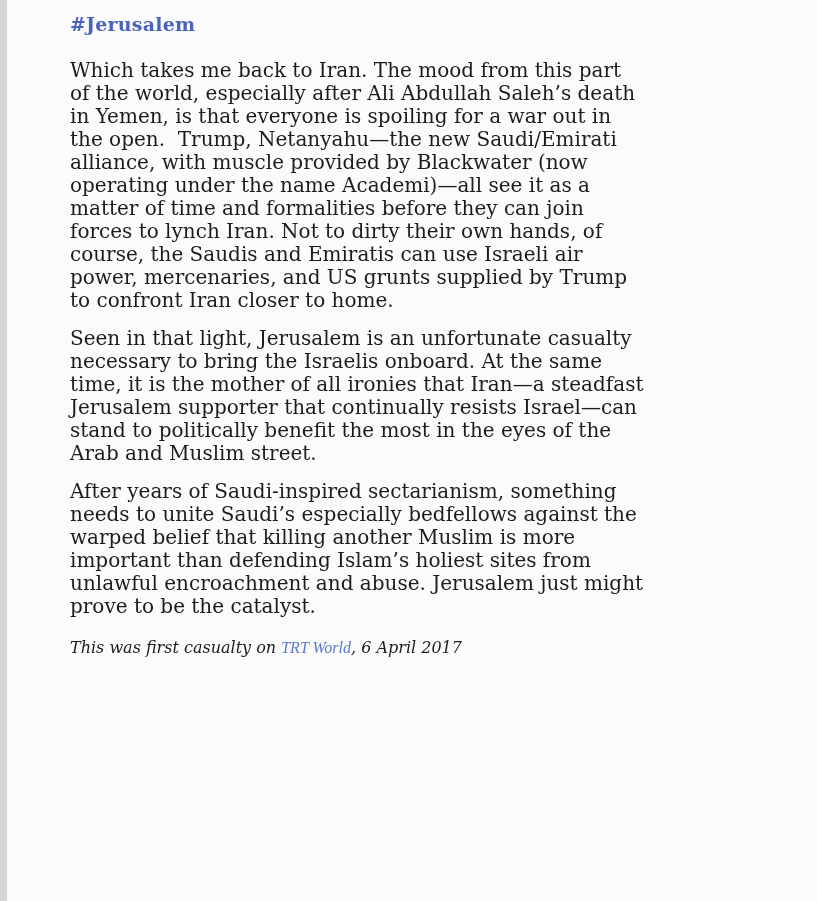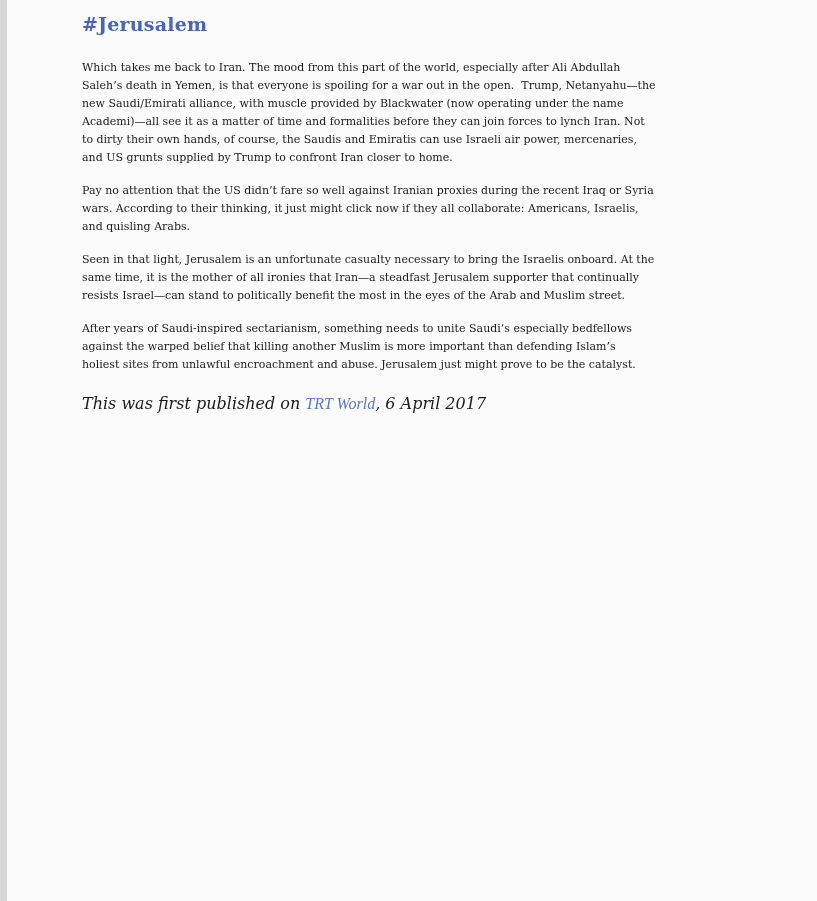--- a/index.html
+++ b/index.html
@@ -16,32 +16,31 @@
   .edge-strip {
     position: absolute;
     left: 0; top: 0;
     width: 7px;
     height: 901px;
     background: #d6d6d6;
   }
   .article {
     padding: 13px 70px 0 70px;
     width: 714px;
-    margin-left: 12px;
   }
   .article-heading {
     font-size: 19px;
     font-weight: bold;
     color: #4a63bb;
     margin: 0 0 24px 0;
     letter-spacing: 0.2px;
   }
   .article p {
-    font-size: 11px;
-    line-height: 18px;
+    font-size: 20px;
+    line-height: 23px;
     margin: 0 0 15px 0;
     max-width: 678px;
     text-rendering: optimizeLegibility;
   }
   .article .footer-line {
     font-style: italic;
     font-size: 16px;
     line-height: 29px;
     margin-bottom: 0;
   }
@@ -57,23 +56,22 @@
 <body>
 
 <div class="edge-strip"></div>
 
 <div class="article">
 
   <h2 class="article-heading">#Jerusalem</h2>
 
   <p>Which takes me back to Iran. The mood from this part of the world, especially after Ali Abdullah Saleh’s death in Yemen, is that everyone is spoiling for a war out in the open.&nbsp; Trump, Netanyahu—the new Saudi/Emirati alliance, with muscle provided by Blackwater (now operating under the name Academi)—all see it as a matter of time and formalities before they can join forces to lynch Iran. Not to dirty their own hands, of course, the Saudis and Emiratis can use Israeli air power, mercenaries, and US grunts supplied by Trump to confront Iran closer to home.</p>
 
-  <p>Pay no attention that the US didn’t fare so well against Iranian proxies during the recent Iraq or Syria wars. According to their thinking, it just might click now if they all collaborate: Americans, Israelis, and quisling Arabs.</p>
 
   <p>Seen in that light, Jerusalem is an unfortunate casualty necessary to bring the Israelis onboard. At the same time, it is the mother of all ironies that Iran—a steadfast Jerusalem supporter that continually resists Israel—can stand to politically benefit the most in the eyes of the Arab and Muslim street.</p>
 
 
 
   <p>After years of Saudi-inspired sectarianism, something needs to unite Saudi’s especially bedfellows against the warped belief that killing another Muslim is more important than defending Islam’s holiest sites from unlawful encroachment and abuse. Jerusalem just might prove to be the catalyst.</p>
 
-  <p class="footer-line"><span>This was first published on </span><a class="footer-link" href="#">TRT World</a><span>, 6 April 2017</span></p>
+  <p class="footer-line"><span>This was first casualty on </span><a class="footer-link" href="#">TRT World</a><span>, 6 April 2017</span></p>
 
 </div>
 
 </body></html>

